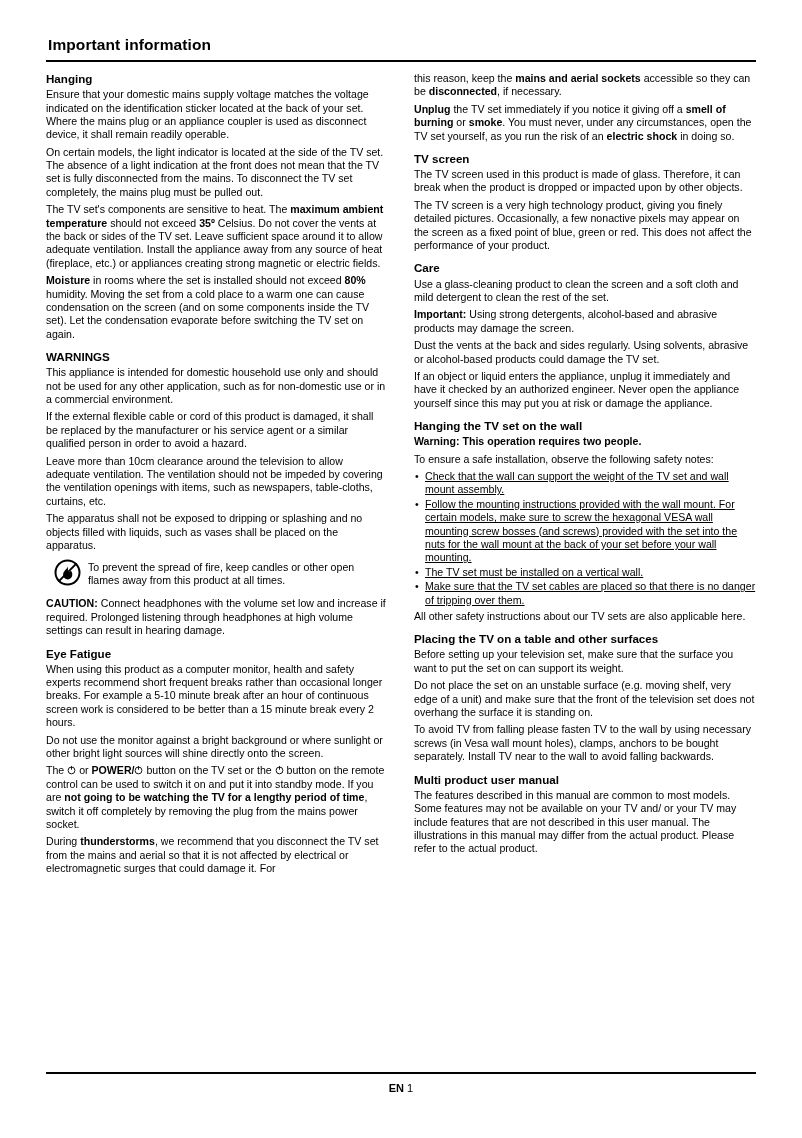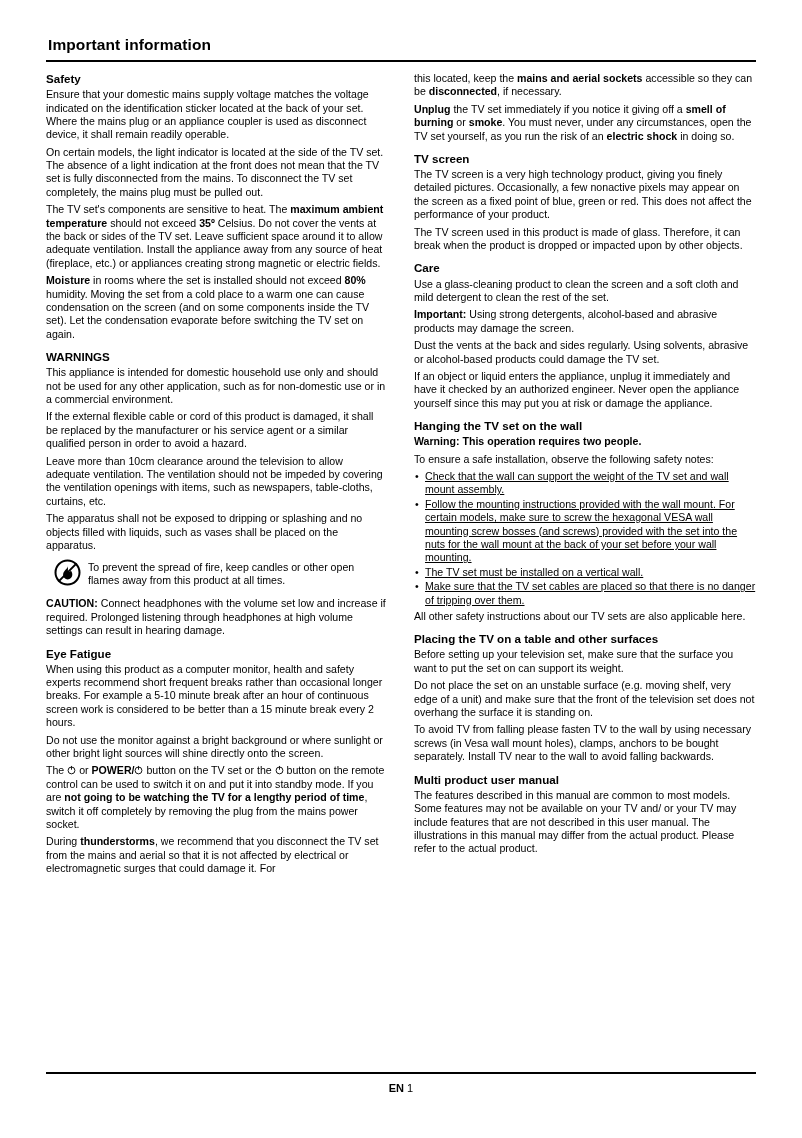--- a/index.html
+++ b/index.html
@@ -120,21 +120,21 @@
 
 <div class="page">
 
   <div class="doc-title">Important information</div>
   <div class="rule-top"></div>
 
   <div class="columns">
 
     <div class="col">
 
-      <h2 class="sec first">Safety</h2>
+      <h2 class="sec first">Hanging</h2>
       <p>Ensure that your domestic mains supply voltage matches the voltage indicated on the identification sticker located at the back of your set. Where the mains plug or an appliance coupler is used as disconnect device, it shall remain readily operable.</p>
       <p>On certain models, the light indicator is located at the side of the TV set. The absence of a light indication at the front does not mean that the TV set is fully disconnected from the mains. To disconnect the TV set completely, the mains plug must be pulled out.</p>
       <p><span>The TV set's components are sensitive to heat. The </span><b>maximum ambient temperature</b><span> should not exceed </span><b>35º</b><span> Celsius. Do not cover the vents at the back or sides of the TV set. Leave sufficient space around it to allow adequate ventilation. Install the appliance away from any source of heat (fireplace, etc.) or appliances creating strong magnetic or electric fields.</span></p>
       <p><b>Moisture</b><span> in rooms where the set is installed should not exceed </span><b>80%</b><span> humidity. Moving the set from a cold place to a warm one can cause condensation on the screen (and on some components inside the TV set). Let the condensation evaporate before switching the TV set on again.</span></p>
 
       <h2 class="sec">WARNINGS</h2>
       <p>This appliance is intended for domestic household use only and should not be used for any other application, such as for non-domestic use or in a commercial environment.</p>
       <p>If the external flexible cable or cord of this product is damaged, it shall be replaced by the manufacturer or his service agent or a similar qualified person in order to avoid a hazard.</p>
       <p>Leave more than 10cm clearance around the television to allow adequate ventilation. The ventilation should not be impeded by covering the ventilation openings with items, such as newspapers, table-cloths, curtains, etc.</p>
       <p>The apparatus shall not be exposed to dripping or splashing and no objects filled with liquids, such as vases shall be placed on the apparatus.</p>
@@ -167,26 +167,26 @@
               <circle cx="5" cy="6" r="3.8" fill="none" stroke="#000" stroke-width="1"></circle>
               <rect x="4.5" y="0.6" width="1" height="5" fill="#fff"></rect>
               <line x1="5" y1="1" x2="5" y2="5.2" stroke="#000" stroke-width="1"></line>
             </svg></span><span> button on the remote control can be used to switch it on and put it into standby mode. If you are </span><b>not going to be watching the TV for a lengthy period of time</b><span>, switch it off completely by removing the plug from the mains power socket.</span></p>
       <p><span>During </span><b>thunderstorms</b><span>, we recommend that you disconnect the TV set from the mains and aerial so that it is not affected by electrical or electromagnetic surges that could damage it. For</span></p>
 
     </div>
 
     <div class="col">
 
-      <p><span>this located, keep the </span><b>mains and aerial sockets</b><span> accessible so they can be </span><b>disconnected</b><span>, if necessary.</span></p>
+      <p><span>this reason, keep the </span><b>mains and aerial sockets</b><span> accessible so they can be </span><b>disconnected</b><span>, if necessary.</span></p>
       <p><b>Unplug</b><span> the TV set immediately if you notice it giving off a </span><b>smell of burning</b><span> or </span><b>smoke</b><span>. You must never, under any circumstances, open the TV set yourself, as you run the risk of an </span><b>electric shock</b><span> in doing so.</span></p>
 
       <h2 class="sec">TV screen</h2>
+      <p>The TV screen used in this product is made of glass. Therefore, it can break when the product is dropped or impacted upon by other objects.</p>
       <p>The TV screen is a very high technology product, giving you finely detailed pictures. Occasionally, a few nonactive pixels may appear on the screen as a fixed point of blue, green or red. This does not affect the performance of your product.</p>
-      <p>The TV screen used in this product is made of glass. Therefore, it can break when the product is dropped or impacted upon by other objects.</p>
 
       <h2 class="sec">Care</h2>
       <p>Use a glass-cleaning product to clean the screen and a soft cloth and mild detergent to clean the rest of the set.</p>
       <p><b>Important:</b><span> Using strong detergents, alcohol-based and abrasive products may damage the screen.</span></p>
       <p>Dust the vents at the back and sides regularly. Using solvents, abrasive or alcohol-based products could damage the TV set.</p>
       <p>If an object or liquid enters the appliance, unplug it immediately and have it checked by an authorized engineer. Never open the appliance yourself since this may put you at risk or damage the appliance.</p>
 
       <h2 class="sec">Hanging the TV set on the wall</h2>
       <p><b>Warning: This operation requires two people.</b></p>
       <p>To ensure a safe installation, observe the following safety notes:</p>

